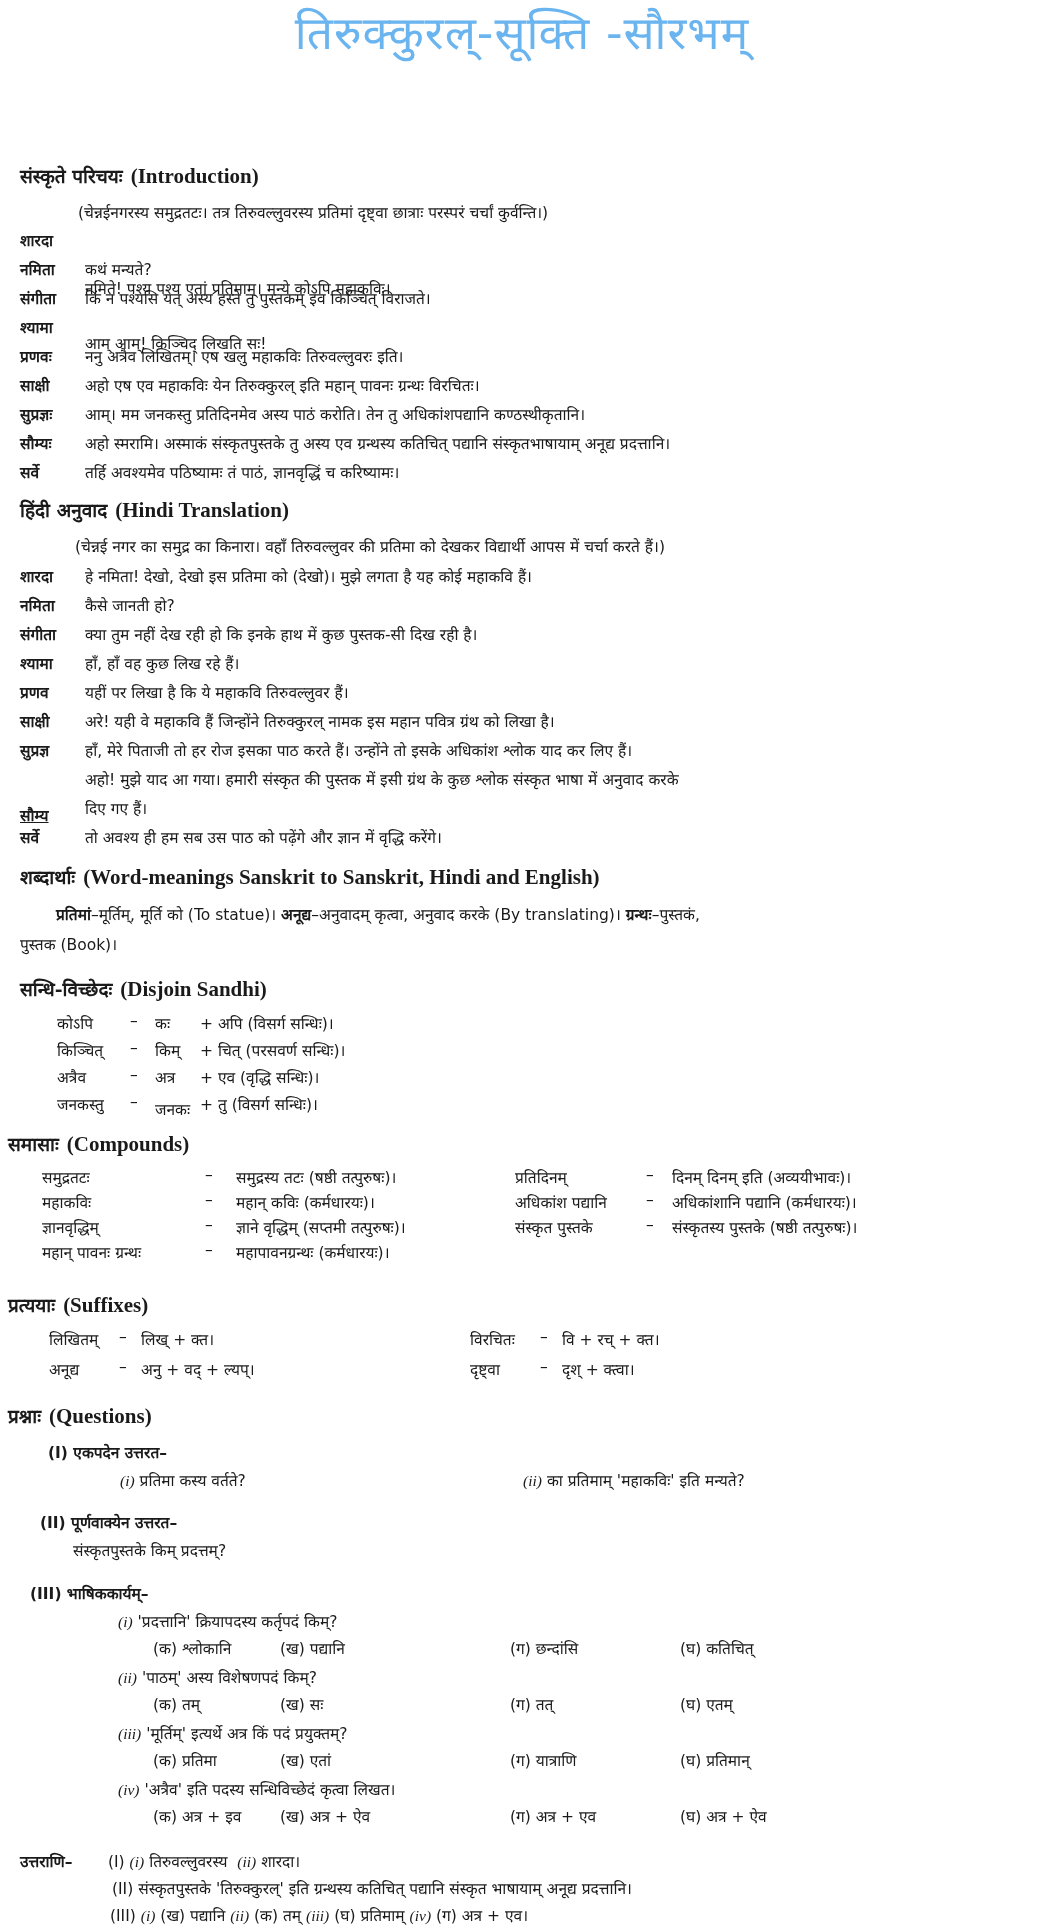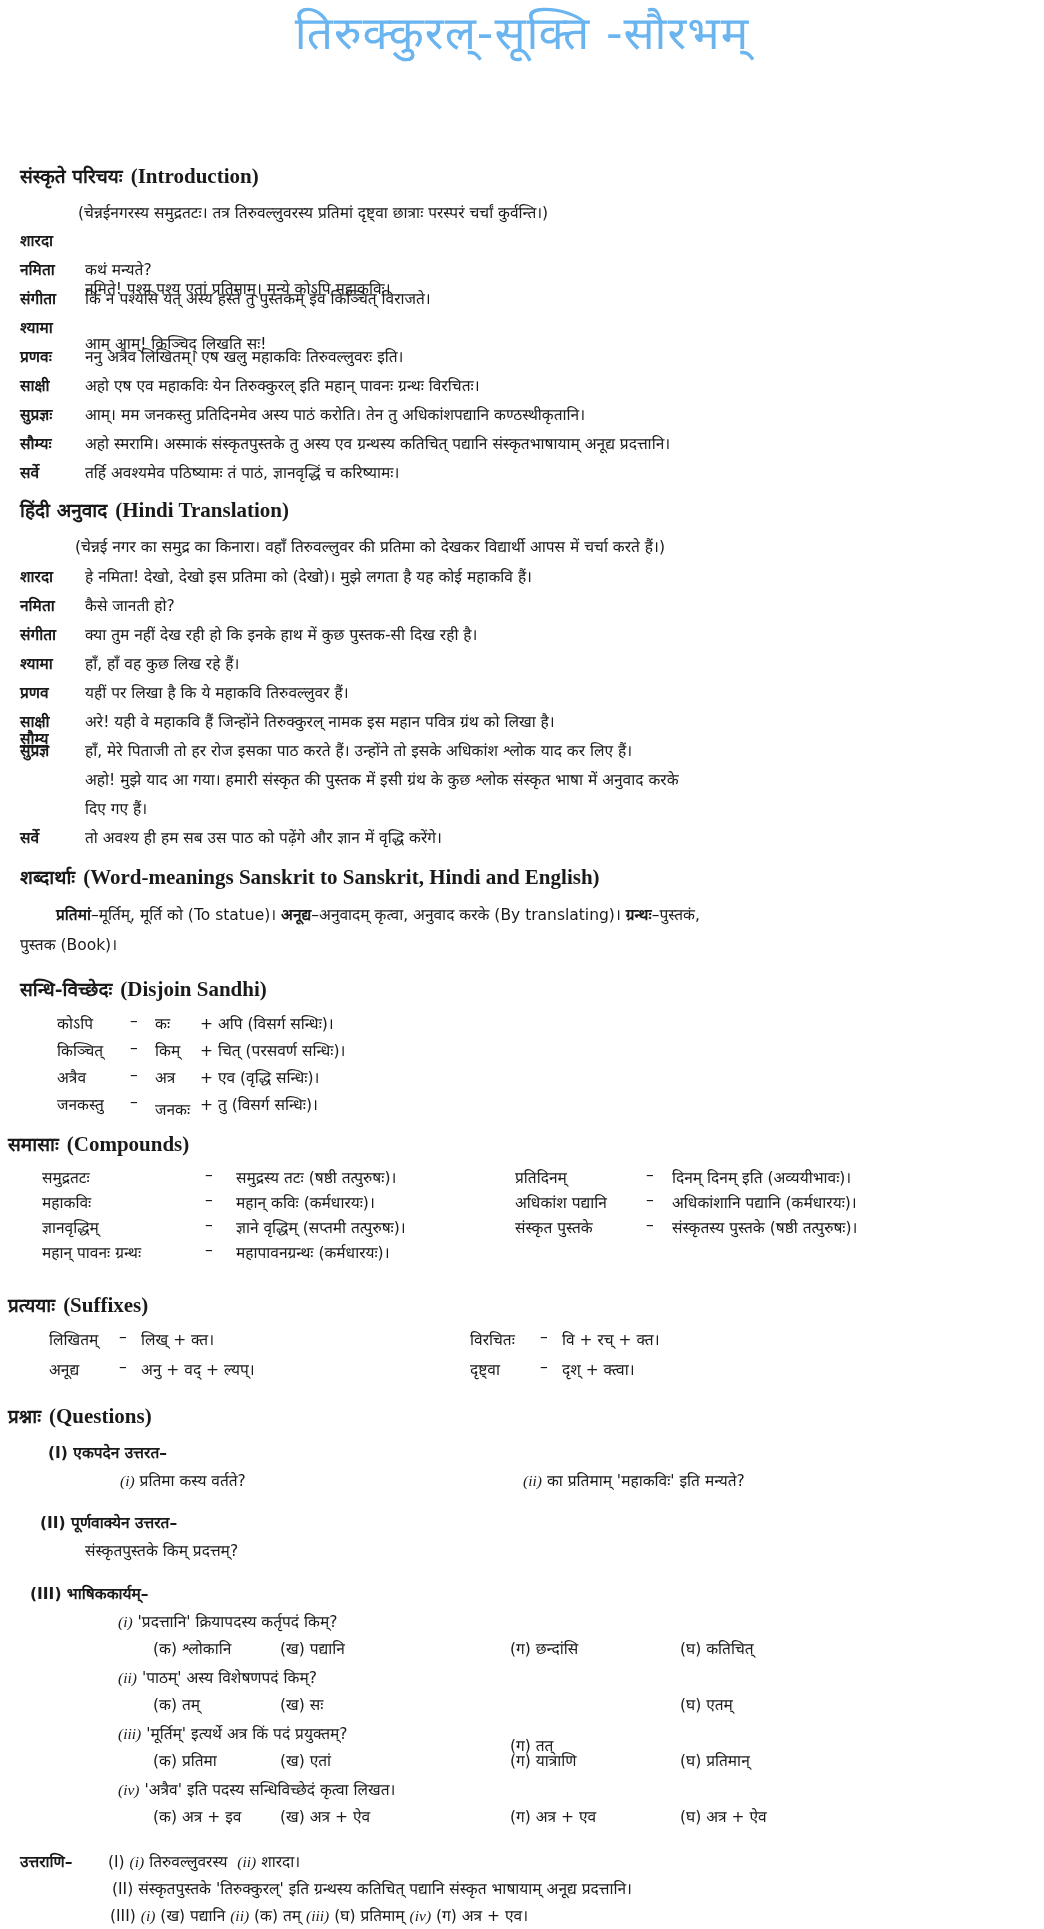--- a/index.html
+++ b/index.html
@@ -67,21 +67,21 @@
     <div class="spk" style="top:623px;left:20px;">संगीता</div>
     <div class="txt" style="top:623px;left:85px;">क्या तुम नहीं देख रही हो कि इनके हाथ में कुछ पुस्तक-सी दिख रही है।</div>
     <div class="spk" style="top:652px;left:20px;">श्यामा</div>
     <div class="txt" style="top:652px;left:85px;">हाँ, हाँ वह कुछ लिख रहे हैं।</div>
     <div class="spk" style="top:681px;left:20px;">प्रणव</div>
     <div class="txt" style="top:681px;left:85px;">यहीं पर लिखा है कि ये महाकवि तिरुवल्लुवर हैं।</div>
     <div class="spk" style="top:710px;left:20px;">साक्षी</div>
     <div class="txt" style="top:710px;left:85px;">अरे! यही वे महाकवि हैं जिन्होंने तिरुक्कुरल् नामक इस महान पवित्र ग्रंथ को लिखा है।</div>
     <div class="spk" style="top:739px;left:20px;">सुप्रज्ञ</div>
     <div class="txt" style="top:739px;left:85px;">हाँ, मेरे पिताजी तो हर रोज इसका पाठ करते हैं। उन्होंने तो इसके अधिकांश श्लोक याद कर लिए हैं।</div>
-    <div class="spk" style="top:727px;left:20px;text-decoration:underline;">सौम्य</div>
+    <div class="spk" style="top:804px;left:20px;text-decoration:underline;">सौम्य</div>
     <div class="txt" style="top:768px;left:85px;">अहो! मुझे याद आ गया। हमारी संस्कृत की पुस्तक में इसी ग्रंथ के कुछ श्लोक संस्कृत भाषा में अनुवाद करके</div>
     <div class="txt" style="top:797px;left:85px;">दिए गए हैं।</div>
     <div class="spk" style="top:826px;left:20px;">सर्वे</div>
     <div class="txt" style="top:826px;left:85px;">तो अवश्य ही हम सब उस पाठ को पढ़ेंगे और ज्ञान में वृद्धि करेंगे।</div>
   </div>
 
 <div class="h" style="top:864px;left:20px;">
   <span>शब्दार्थाः</span><span class="en">(Word-meanings Sanskrit to Sanskrit, Hindi and English)</span>
 </div>
 <div class="line" style="top:903px;left:56px;">
@@ -162,33 +162,33 @@
   <span>प्रश्नाः</span><span class="en">(Questions)</span>
 </div>
 <div class="spk" style="top:1441px;left:48px;text-align:right;">(I) एकपदेन उत्तरत–</div>
 <div class="txt" style="top:1469px;left:120px;">
   <span class="ital">(i)</span> <span>प्रतिमा कस्य वर्तते?</span>
 </div>
 <div class="txt" style="top:1469px;left:523px;">
   <span class="ital">(ii)</span> <span>का प्रतिमाम् 'महाकविः' इति मन्यते?</span>
 </div>
 <div class="spk" style="top:1511px;left:40px;">(II) पूर्णवाक्येन उत्तरत–</div>
-<div class="txt" style="top:1539px;left:85px;text-align:center;">संस्कृतपुस्तके किम् प्रदत्तम्?</div>
+<div class="txt" style="top:1539px;left:73px;text-align:center;">संस्कृतपुस्तके किम् प्रदत्तम्?</div>
 
 <div class="spk" style="top:1582px;left:30px;">(III) भाषिककार्यम्–</div>
 <div id="q3-items">
     <div class="txt" style="top:1610px;left:118px;"><span class="ital">(i)</span> <span>'प्रदत्तानि' क्रियापदस्य कर्तृपदं किम्?</span></div>
     <div class="txt" style="top:1637px;left:153px;">(क) श्लोकानि</div>
     <div class="txt" style="top:1637px;left:280px;">(ख) पद्यानि</div>
     <div class="txt" style="top:1637px;left:510px;">(ग) छन्दांसि</div>
     <div class="txt" style="top:1637px;left:680px;">(घ) कतिचित्</div>
     <div class="txt" style="top:1666px;left:118px;"><span class="ital">(ii)</span> <span>'पाठम्' अस्य विशेषणपदं किम्?</span></div>
     <div class="txt" style="top:1693px;left:153px;">(क) तम्</div>
     <div class="txt" style="top:1693px;left:280px;">(ख) सः</div>
-    <div class="txt" style="top:1693px;left:510px;margin-top:41px;">(ग) तत्</div>
+    <div class="txt" style="top:1693px;left:510px;">(ग) तत्</div>
     <div class="txt" style="top:1693px;left:680px;">(घ) एतम्</div>
     <div class="txt" style="top:1722px;left:118px;"><span class="ital">(iii)</span> <span>'मूर्तिम्' इत्यर्थे अत्र किं पदं प्रयुक्तम्?</span></div>
     <div class="txt" style="top:1749px;left:153px;">(क) प्रतिमा</div>
     <div class="txt" style="top:1749px;left:280px;">(ख) एतां</div>
     <div class="txt" style="top:1749px;left:510px;">(ग) यात्राणि</div>
     <div class="txt" style="top:1749px;left:680px;">(घ) प्रतिमान्</div>
     <div class="txt" style="top:1778px;left:118px;"><span class="ital">(iv)</span> <span>'अत्रैव' इति पदस्य सन्धिविच्छेदं कृत्वा लिखत।</span></div>
     <div class="txt" style="top:1805px;left:153px;">(क) अत्र + इव</div>
     <div class="txt" style="top:1805px;left:280px;">(ख) अत्र + ऐव</div>
     <div class="txt" style="top:1805px;left:510px;">(ग) अत्र + एव</div>

